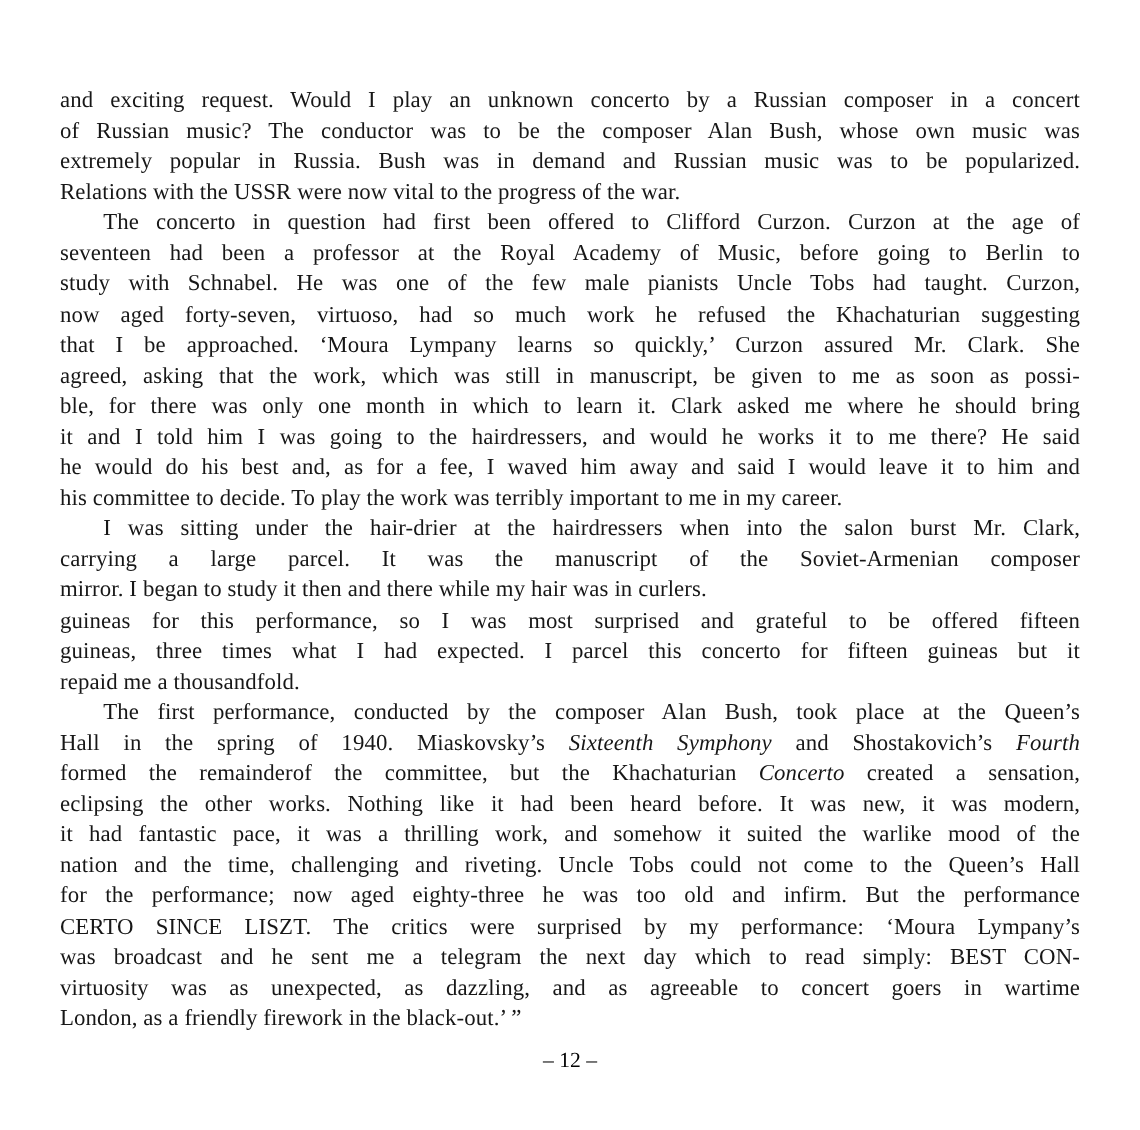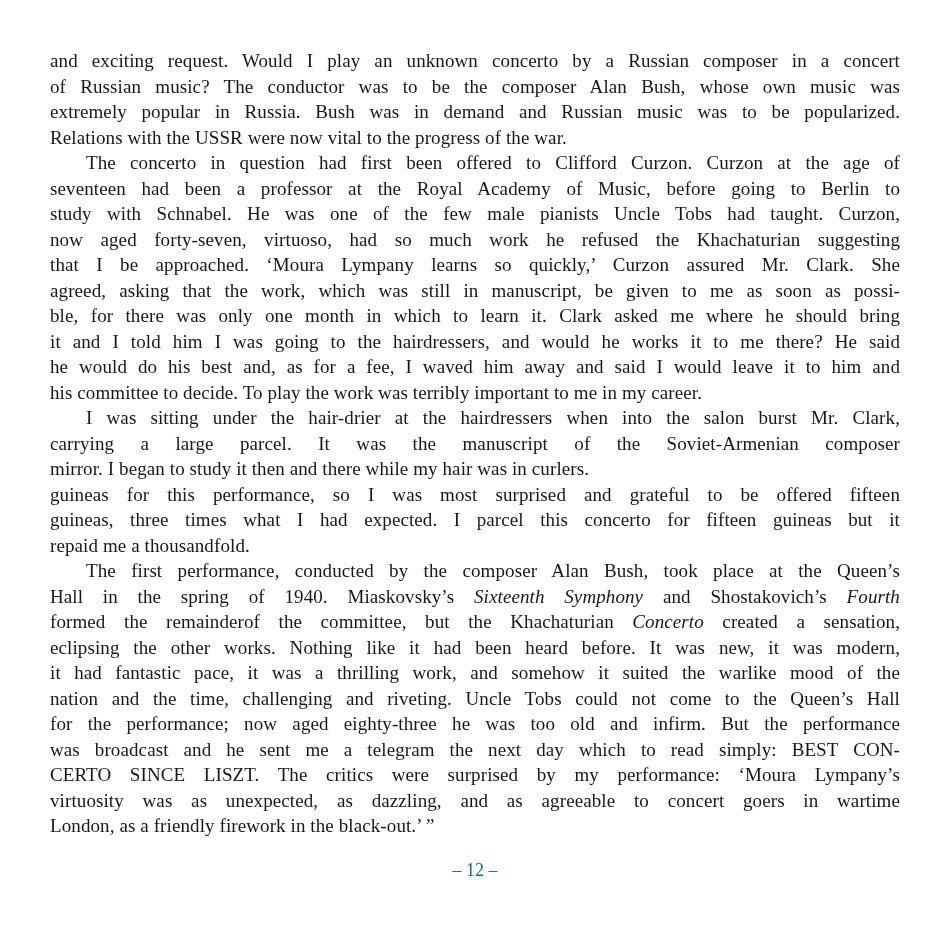--- a/index.html
+++ b/index.html
@@ -11,21 +11,21 @@
     width: 950px;
     height: 942px;
     overflow: hidden;
     font-family: "Liberation Serif", "DejaVu Serif", serif;
     color: #171717;
   }
   .book-page {
     box-sizing: border-box;
     width: 950px;
     height: 942px;
-    padding: 48px 50px 0 50px;
+    padding: 71px 50px 0 50px;
     background: #ffffff;
   }
   .page-text {
     width: 850px;
   }
   .paragraph {
     margin: 0;
     padding: 0;
   }
   .line {
@@ -41,25 +41,25 @@
     text-indent: 36px;
   }
   .line.para-last {
     text-align-last: left;
     -moz-text-align-last: left;
   }
   .line em {
     font-style: italic;
   }
   .page-footer {
-    margin-top: 19px;
+    margin-top: 9px;
     text-align: center;
     font-size: 18px;
     line-height: 24px;
-    color: #0f766e;
+    color: #000000;
   }
 </style>
 </head>
 <body>
 
 <div class="book-page">
   <div class="page-text">
       <div class="paragraph">
         <div class="line"><span>and exciting request. Would I play an unknown concerto by a Russian composer in a concert</span></div>
         <div class="line"><span>of Russian music? The conductor was to be the composer Alan Bush, whose own music was</span></div>
@@ -89,20 +89,20 @@
         <div class="line para-last"><span>repaid me a thousandfold.</span></div>
       </div>
       <div class="paragraph">
         <div class="line first-indent"><span>The first performance, conducted by the composer Alan Bush, took place at the Queen’s</span></div>
         <div class="line"><span>Hall in the spring of 1940. Miaskovsky’s </span><em>Sixteenth Symphony</em><span> and Shostakovich’s </span><em>Fourth</em></div>
         <div class="line"><span>formed the remainderof the committee, but the Khachaturian </span><em>Concerto</em><span> created a sensation,</span></div>
         <div class="line"><span>eclipsing the other works. Nothing like it had been heard before. It was new, it was modern,</span></div>
         <div class="line"><span>it had fantastic pace, it was a thrilling work, and somehow it suited the warlike mood of the</span></div>
         <div class="line"><span>nation and the time, challenging and riveting. Uncle Tobs could not come to the Queen’s Hall</span></div>
         <div class="line"><span>for the performance; now aged eighty-three he was too old and infirm. But the performance</span></div>
+        <div class="line"><span>CERTO SINCE LISZT. The critics were surprised by my performance: ‘Moura Lympany’s</span></div>
         <div class="line"><span>was broadcast and he sent me a telegram the next day which to read simply: BEST CON-</span></div>
-        <div class="line"><span>CERTO SINCE LISZT. The critics were surprised by my performance: ‘Moura Lympany’s</span></div>
         <div class="line"><span>virtuosity was as unexpected, as dazzling, and as agreeable to concert goers in wartime</span></div>
         <div class="line para-last"><span>London, as a friendly firework in the black-out.’ ”</span></div>
       </div>
     </div>
   <div class="page-footer">– 12 –</div>
 </div>
 
 </body></html>

